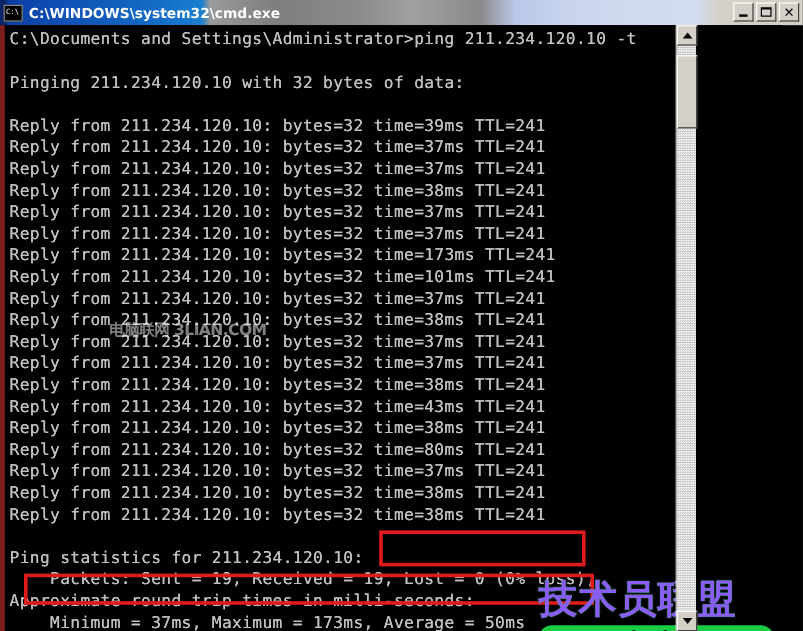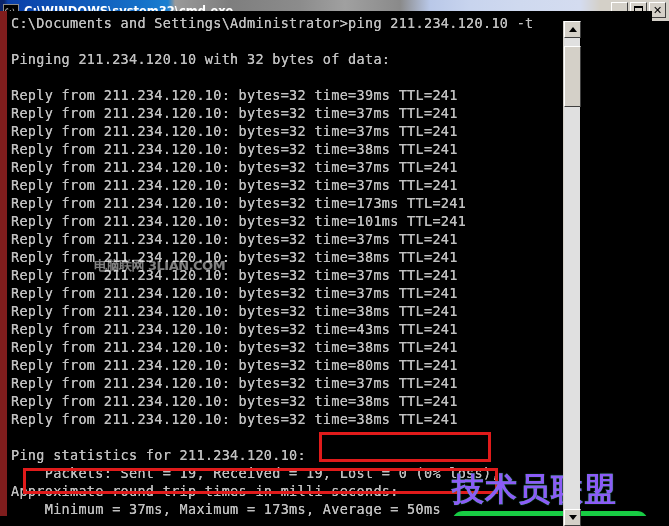--- a/index.html
+++ b/index.html
@@ -124,27 +124,27 @@
     font-size: 11px;
     font-weight: bold;
     line-height: 11px;
     font-family: "DejaVu Sans", "Liberation Sans", sans-serif;
   }
 
   
   #console {
     position: absolute;
     left: 0;
-    top: 11px;
+    top: 21px;
     width: 652px;
     height: 505px;
     background: #000000;
     overflow: hidden;
     box-sizing: border-box;
-    border-left: 7px solid #7f1d1d;
+    border-left: 4px solid #7f1d1d;
   }
   #console-text {
     position: absolute;
     left: 4px;
     top: 3px;
     color: #c0c0c0;
     font-family: "DejaVu Sans Mono", "Liberation Mono", monospace;
     font-size: 13.5px;
     line-height: 18px;
     white-space: pre;

